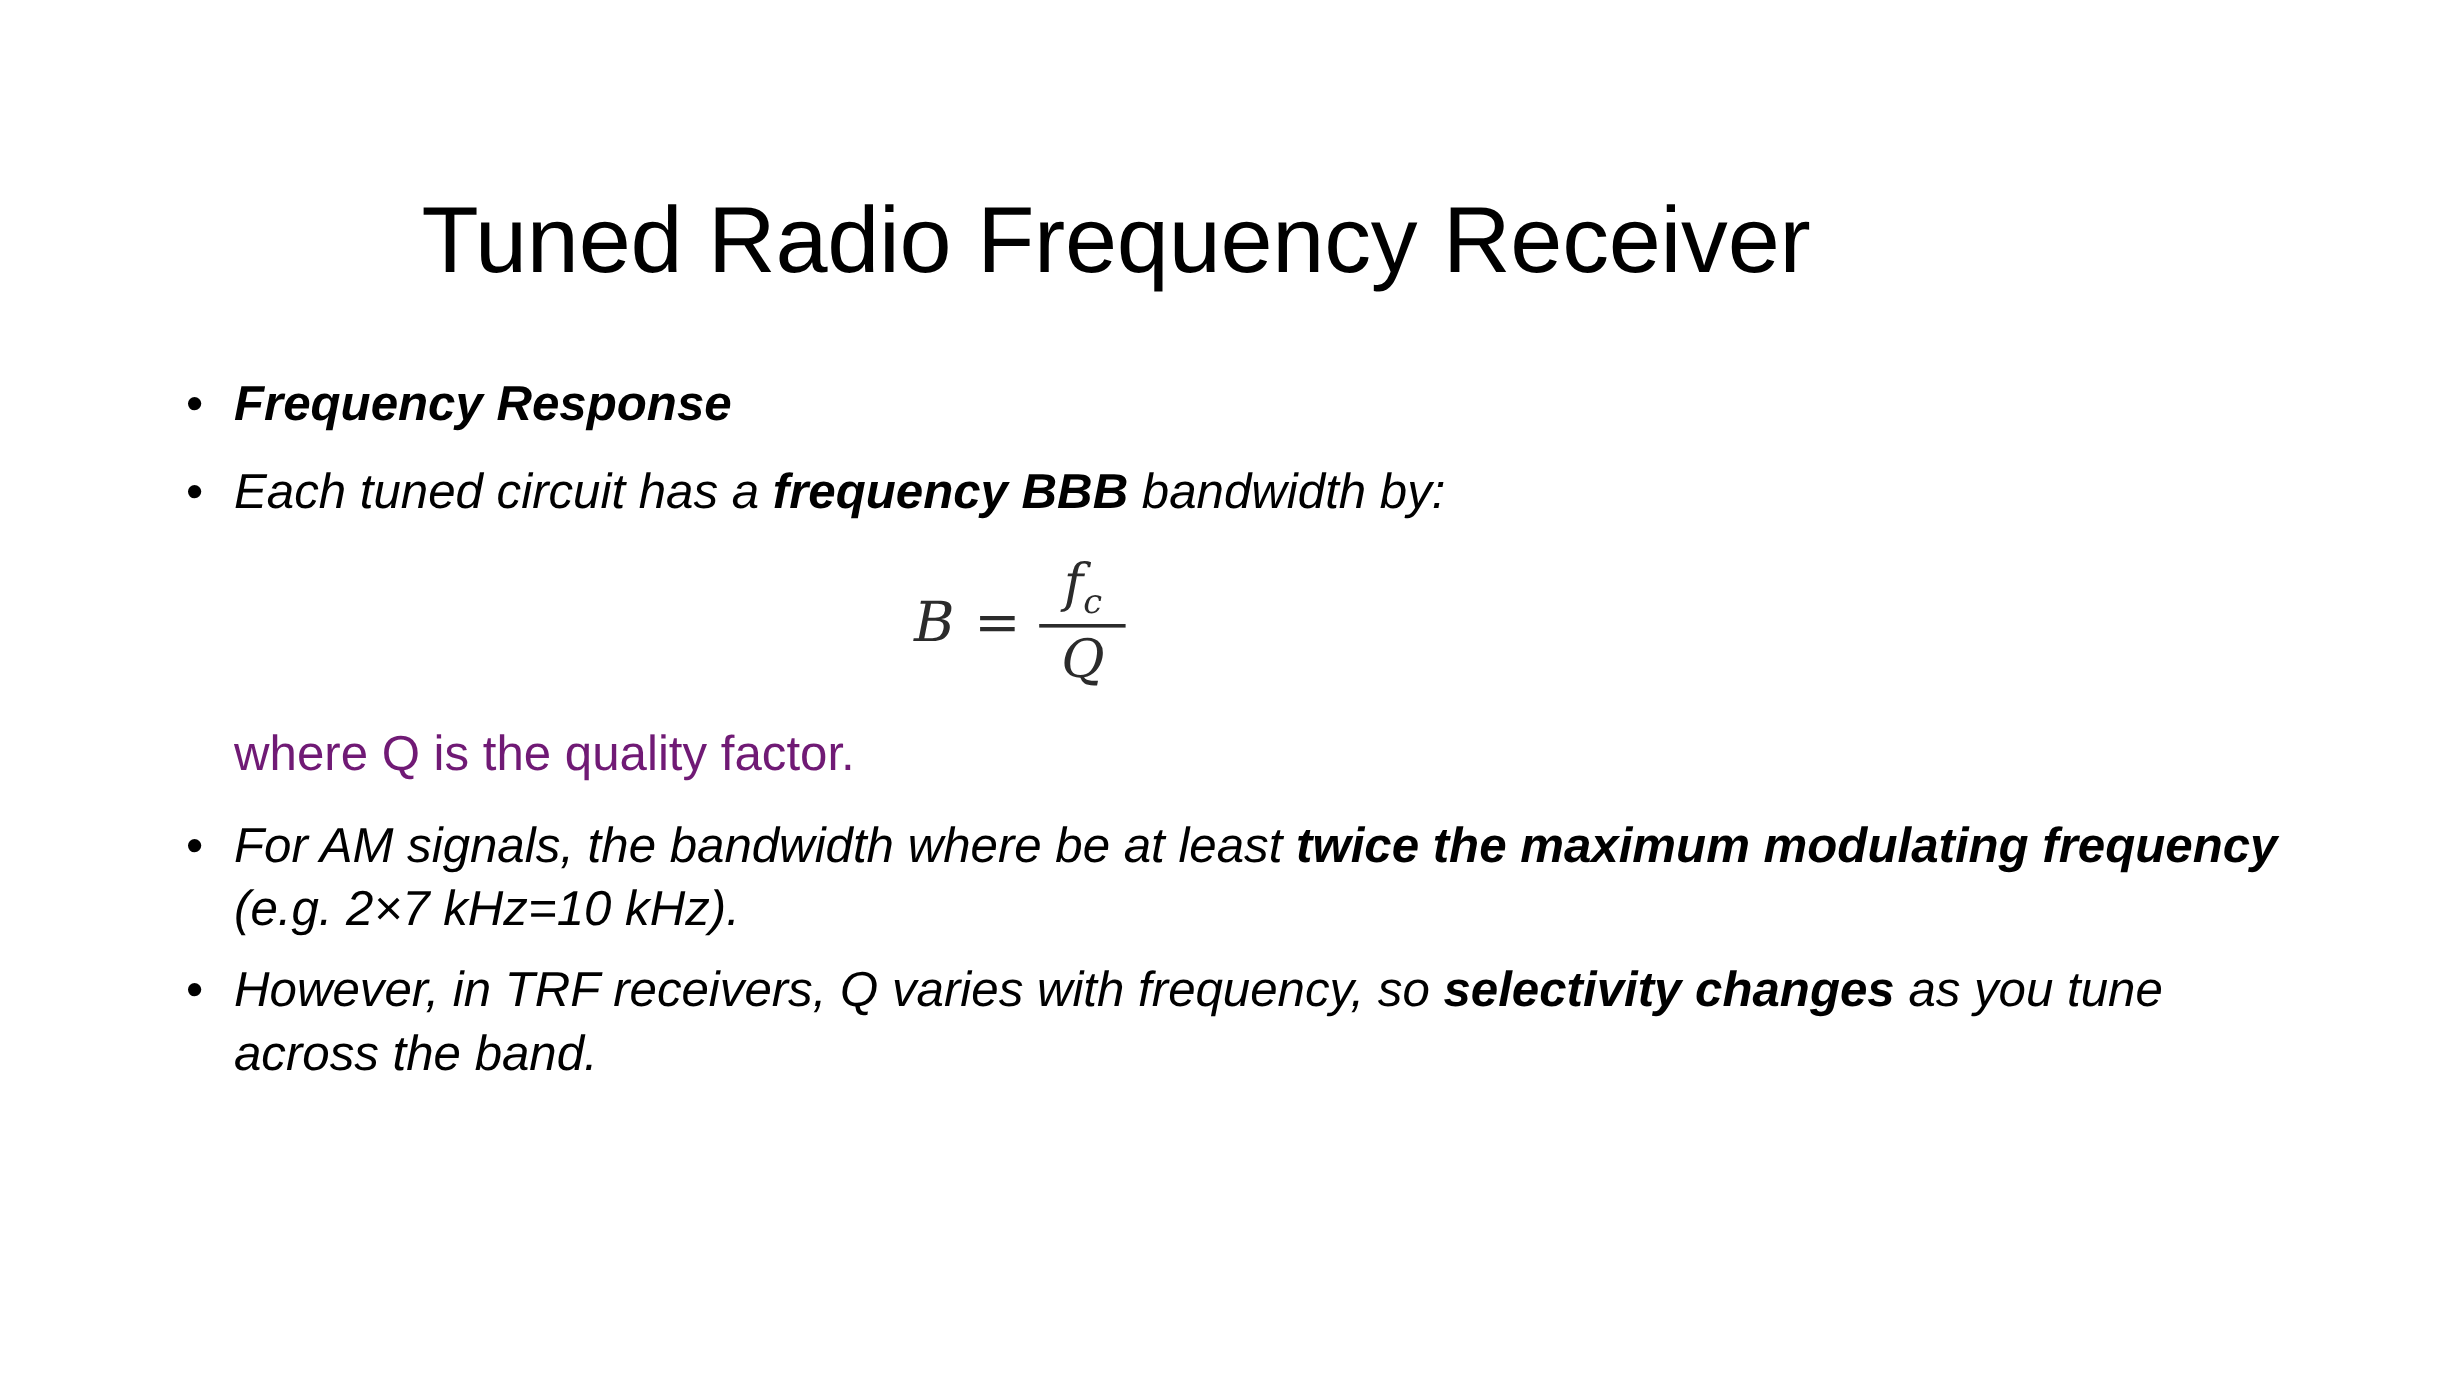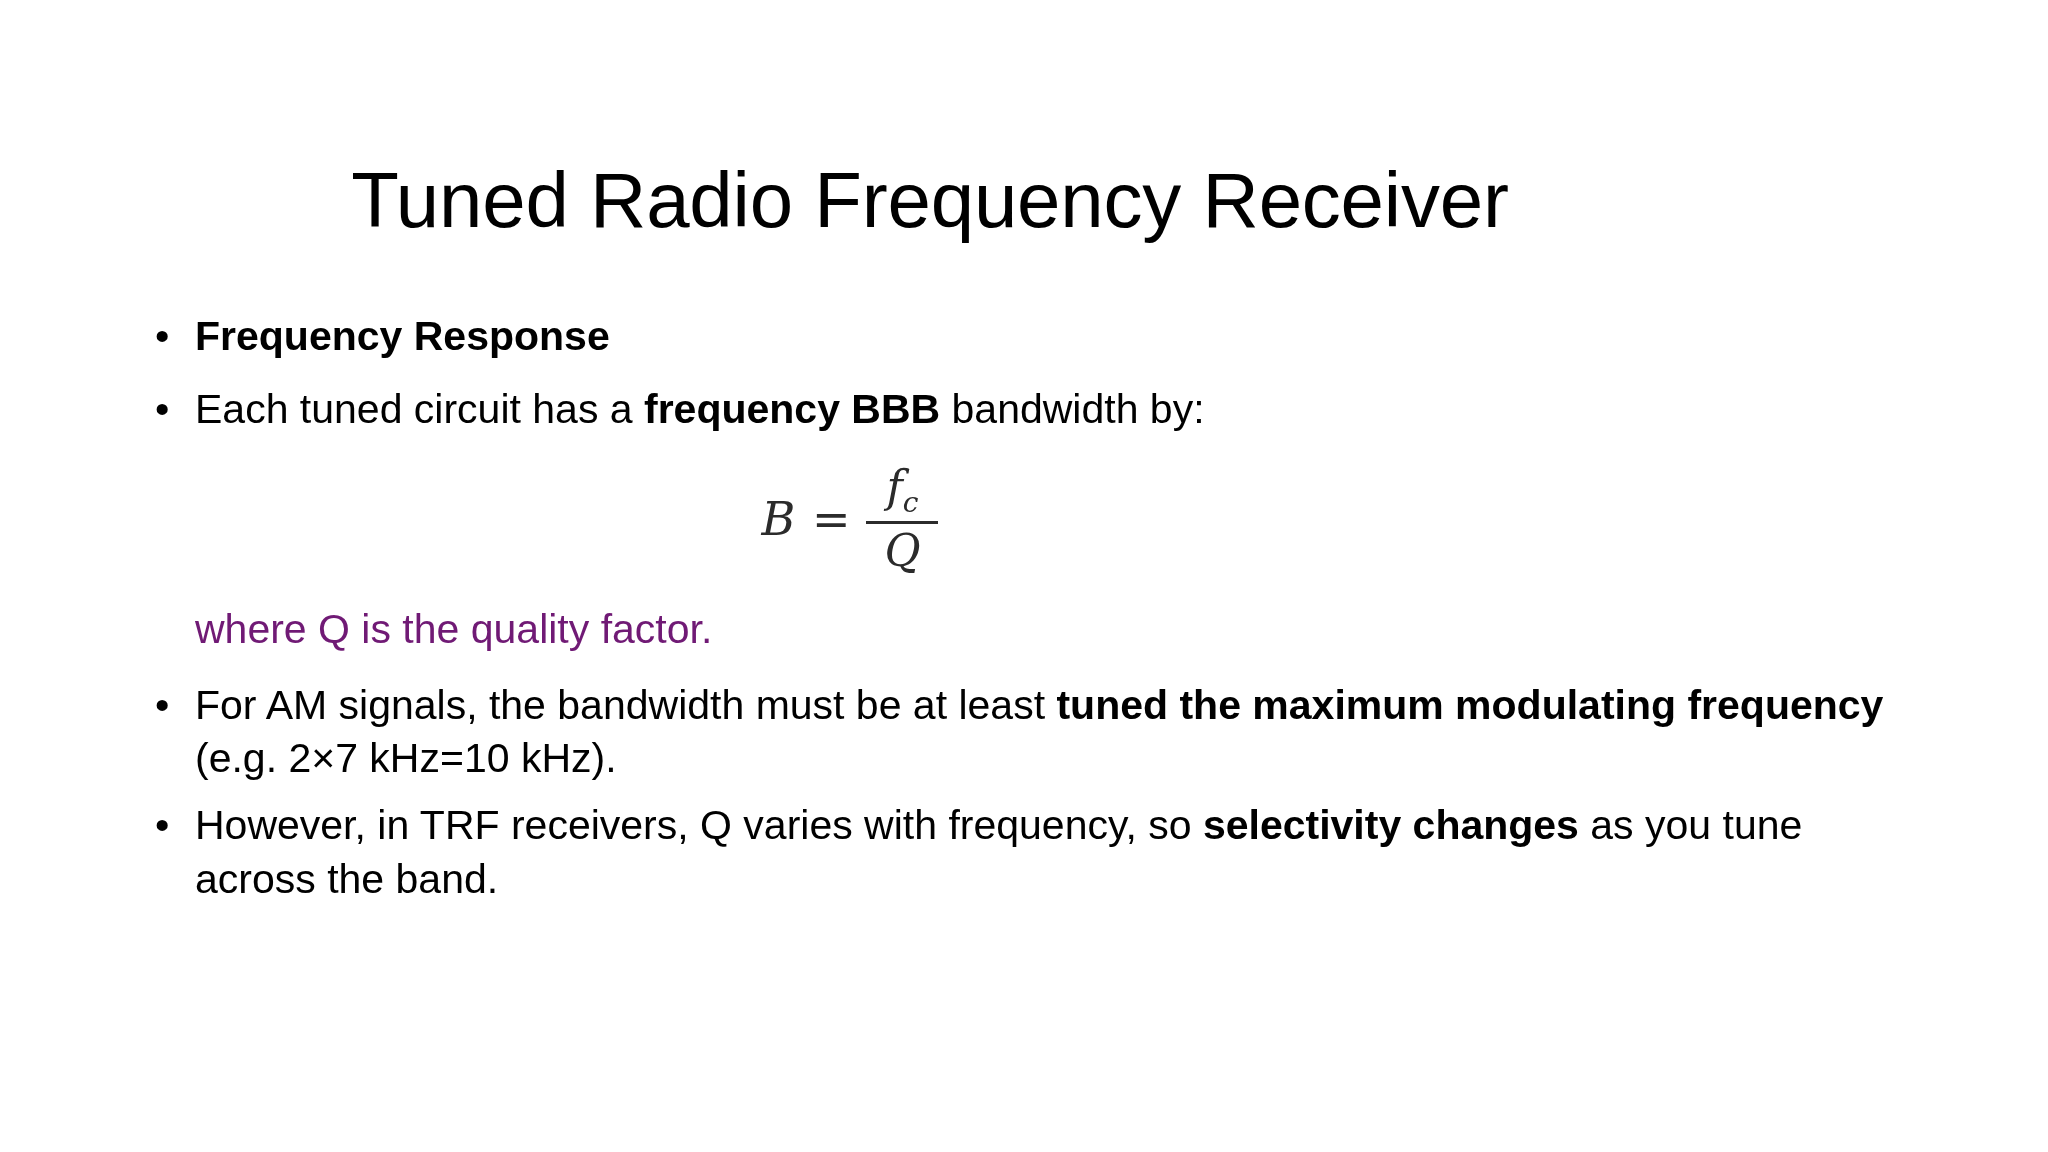--- a/index.html
+++ b/index.html
@@ -53,20 +53,21 @@
     flex: 0 0 auto;
     width: 40px;
     font-size: 41px;
     line-height: 1.30;
     text-align: left;
     color: #000000;
   }
   .bullet-text {
     flex: 1 1 auto;
     color: #000000;
+    font-style: italic;
   }
   .bullet-text b {
     font-weight: 700;
   }
   .row-frequency-response { margin-bottom: 20px; }
   .row-bandwidth { margin-bottom: 0; }
   .row-am { margin-bottom: 14px; }
   .row-trf { margin-bottom: 0; }
 
   .formula-wrap {
@@ -154,21 +155,21 @@
           <span class="bar"></span>
           <span class="den">Q</span>
         </span>
       </span>
     </div>
 
     <div class="note-line">where Q is the quality factor.</div>
 
     <div class="bullet-row row-am">
       <span class="bullet-dot">•</span>
-      <span class="bullet-text"><span>For AM signals, the bandwidth must be at least </span><b>tuned the maximum modulating frequency</b><span> (e.g. 2×7 kHz=10 kHz).</span></span>
+      <span class="bullet-text"><span>For AM signals, the bandwidth where be at least </span><b>twice the maximum modulating frequency</b><span> (e.g. 2×7 kHz=10 kHz).</span></span>
     </div>
 
     <div class="bullet-row row-trf">
       <span class="bullet-dot">•</span>
       <span class="bullet-text"><span>However, in TRF receivers, Q varies with frequency, so </span><b>selectivity changes</b><span> as you tune across the band.</span></span>
     </div>
 
   </div>
 </div>
 

